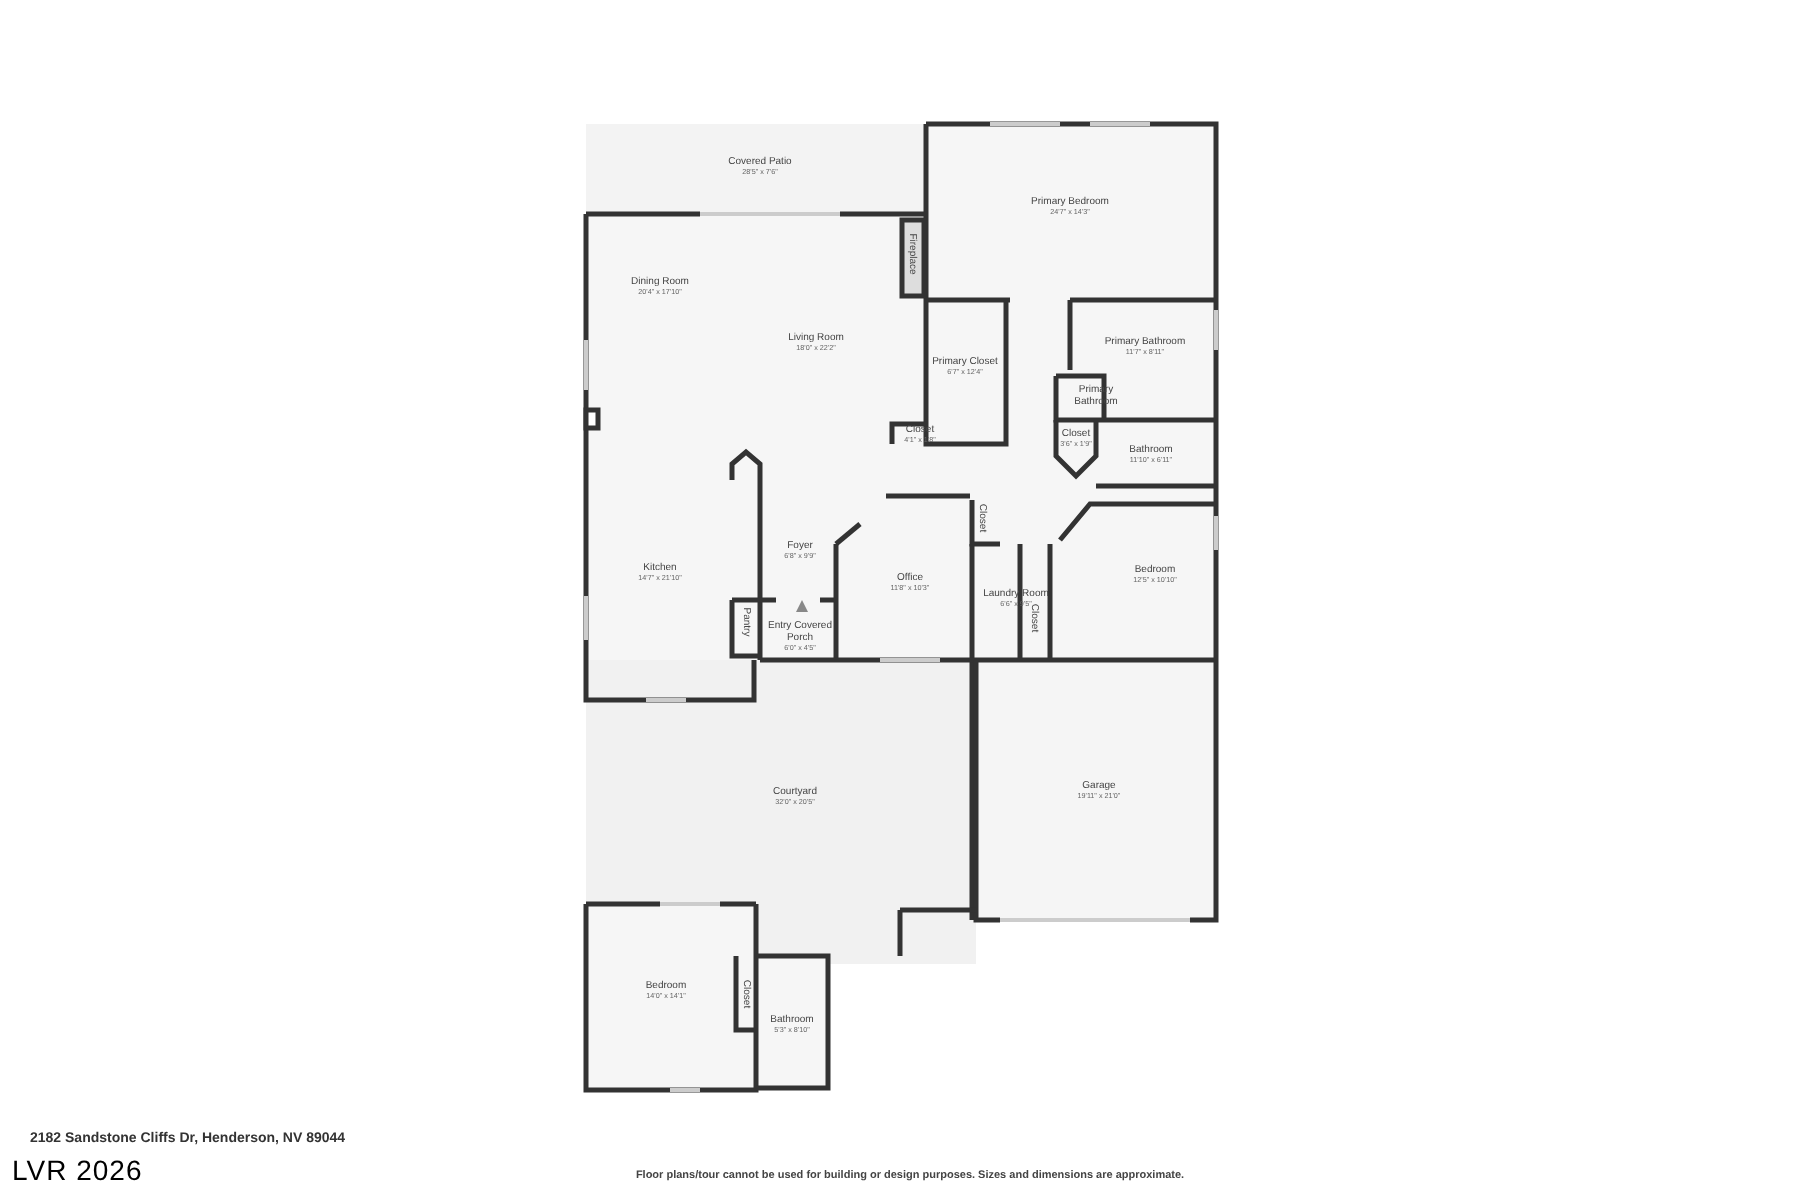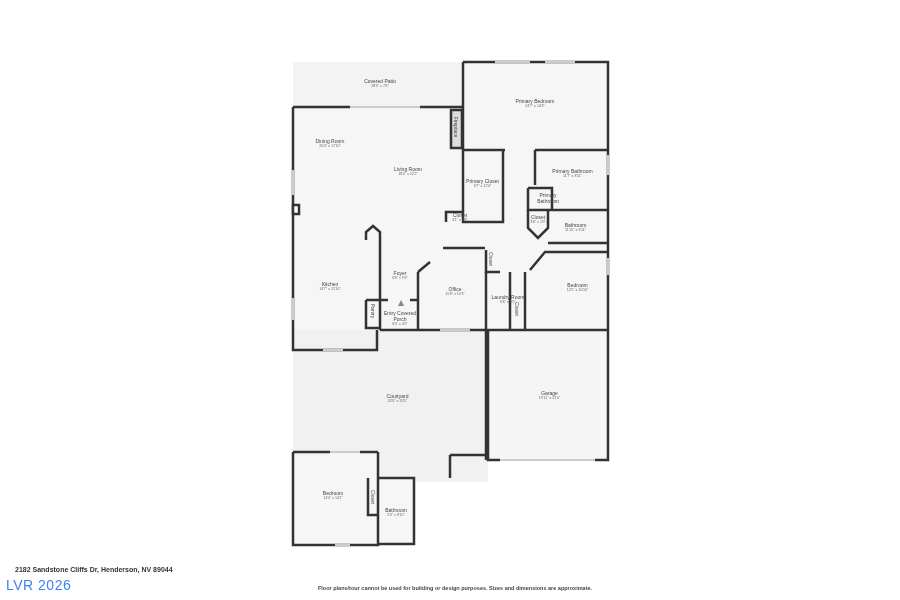--- a/index.html
+++ b/index.html
@@ -4,21 +4,21 @@
 <style>
   html, body { margin:0; padding:0; }
   body { width:900px; height:600px; background:#ffffff; position:relative; overflow:hidden;
          font-family:"Liberation Sans", sans-serif; color:#333; }
   .plan { position:absolute; left:0; top:0; width:900px; height:600px; }
   .room { position:absolute; text-align:center; }
   .rname { font-size:5px; color:#444; display:block; line-height:6px; }
   .rdim { font-size:3.6px; color:#666; display:block; line-height:5px; }
   .vert { transform:rotate(90deg); transform-origin:center; white-space:nowrap; }
   .address { position:absolute; left:15px; top:566px; font-size:7px; font-weight:bold; color:#333; }
-  .watermark { position:absolute; left:6px; top:577px; font-size:14px; color:#3b82f6; letter-spacing:0.5px; }
+  .watermark { position:absolute; left:6px; top:577px; font-size:14px; color:#000000; letter-spacing:0.5px; }
   .disclaimer { position:absolute; left:310px; top:585px; font-size:5.5px; font-weight:bold; color:#444; width:290px; text-align:center; }
 </style>
 </head>
 <body>
 
 <svg class="plan" width="900" height="600" viewBox="0 0 900 600">
 
   <rect x="293" y="62" width="170" height="45" fill="#f3f3f3"></rect>
   <rect x="293" y="107" width="170" height="243" fill="#f6f6f6"></rect>
   <rect x="463" y="62" width="146" height="88" fill="#f6f6f6"></rect>

